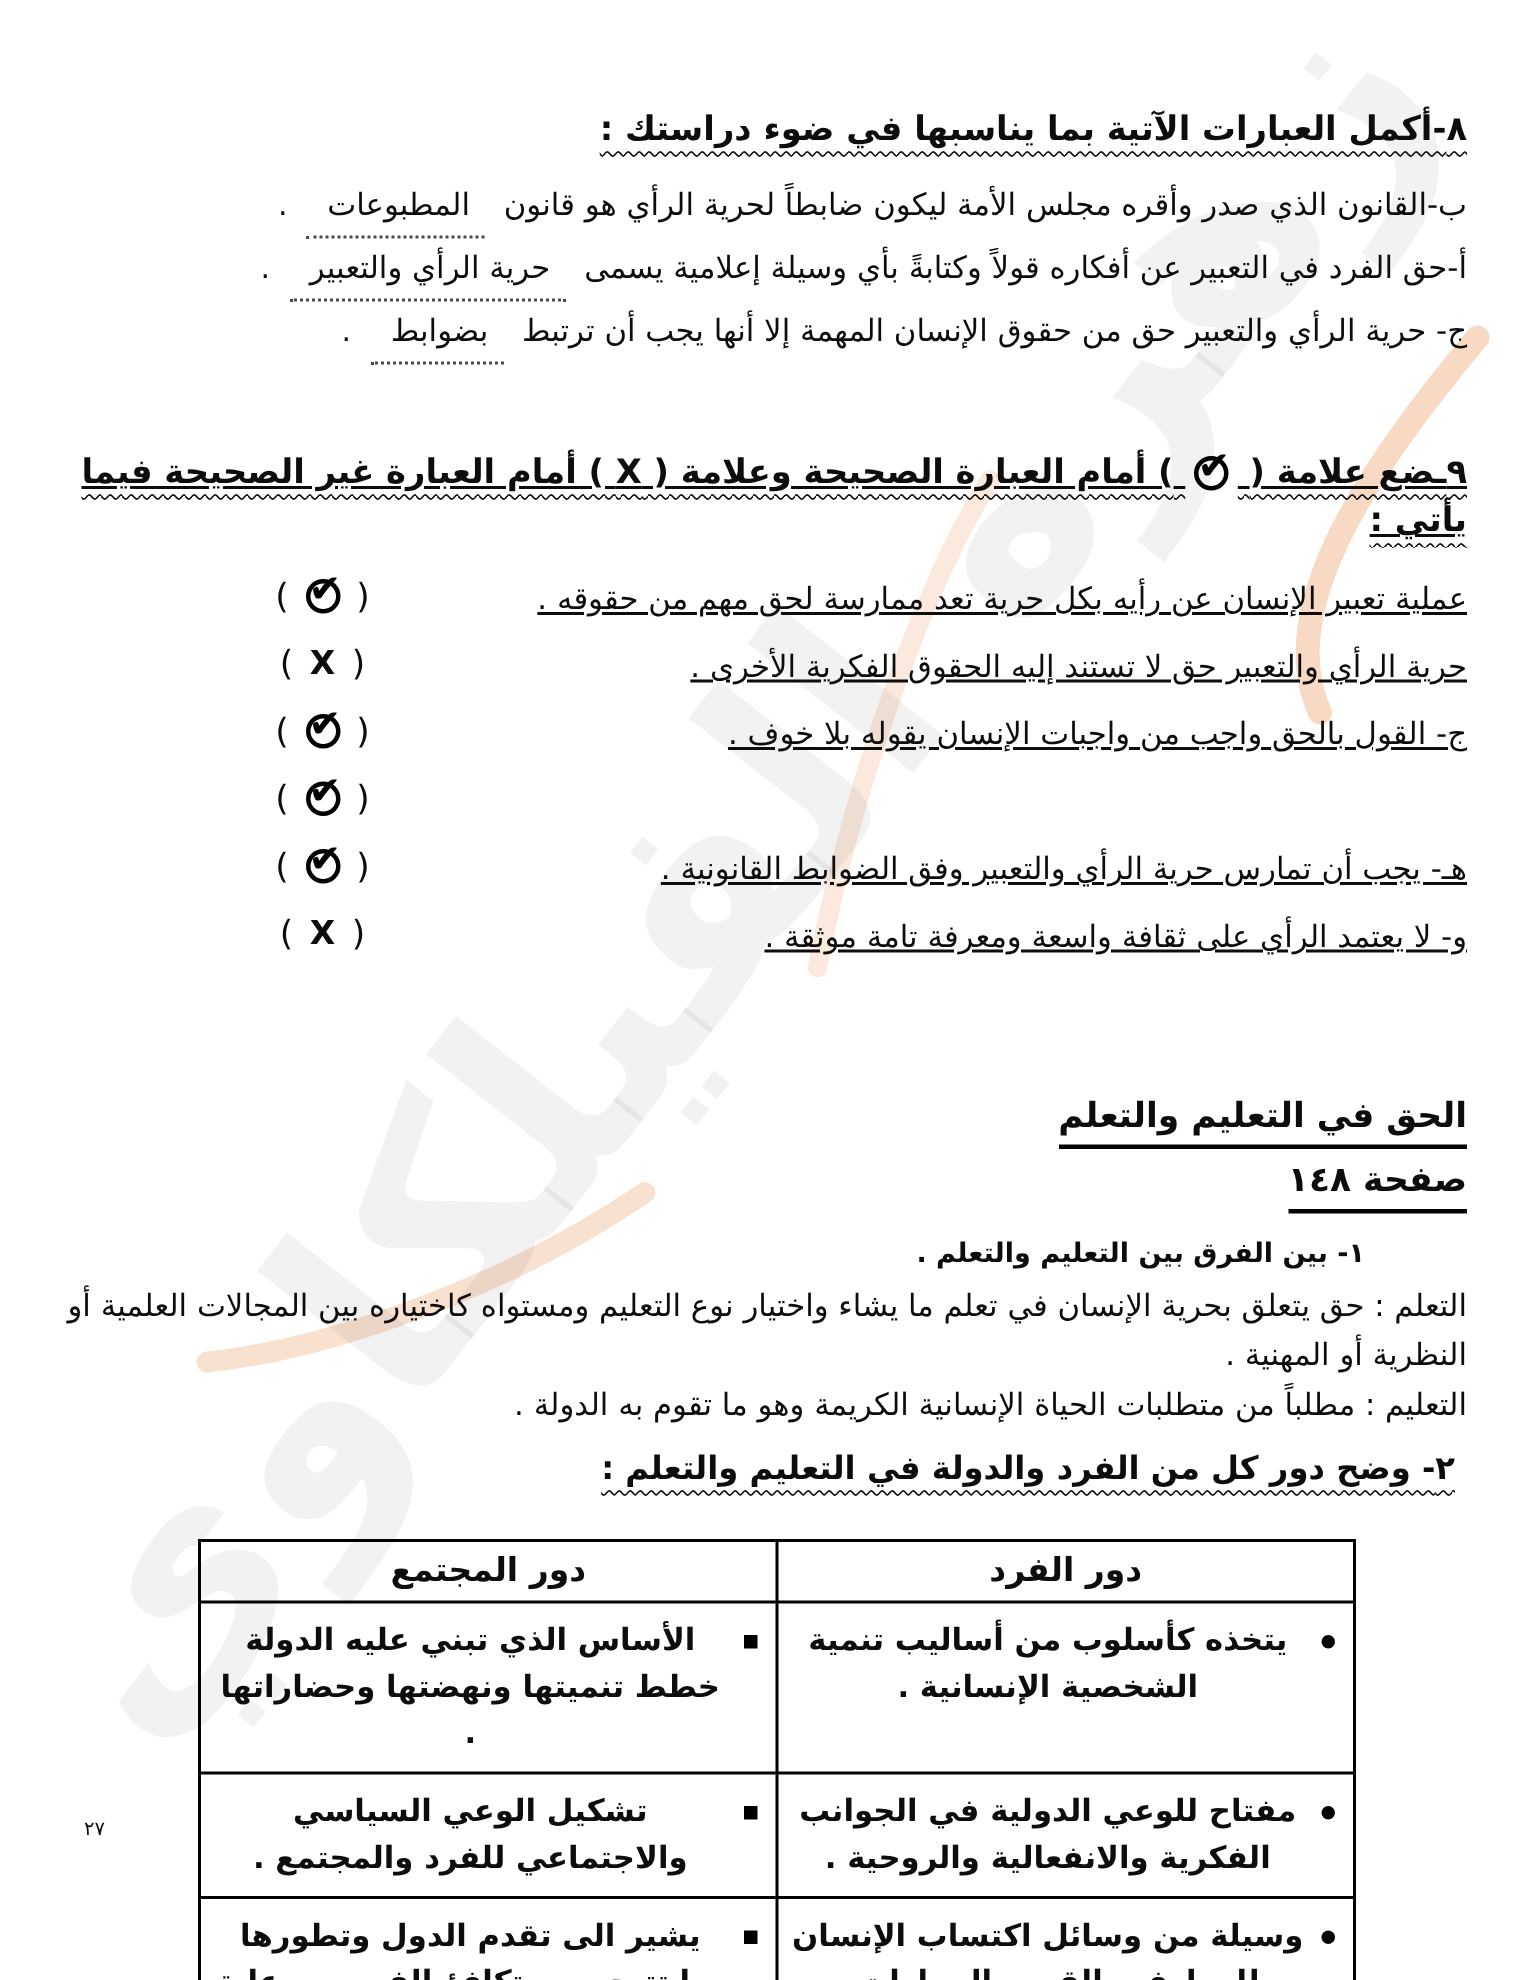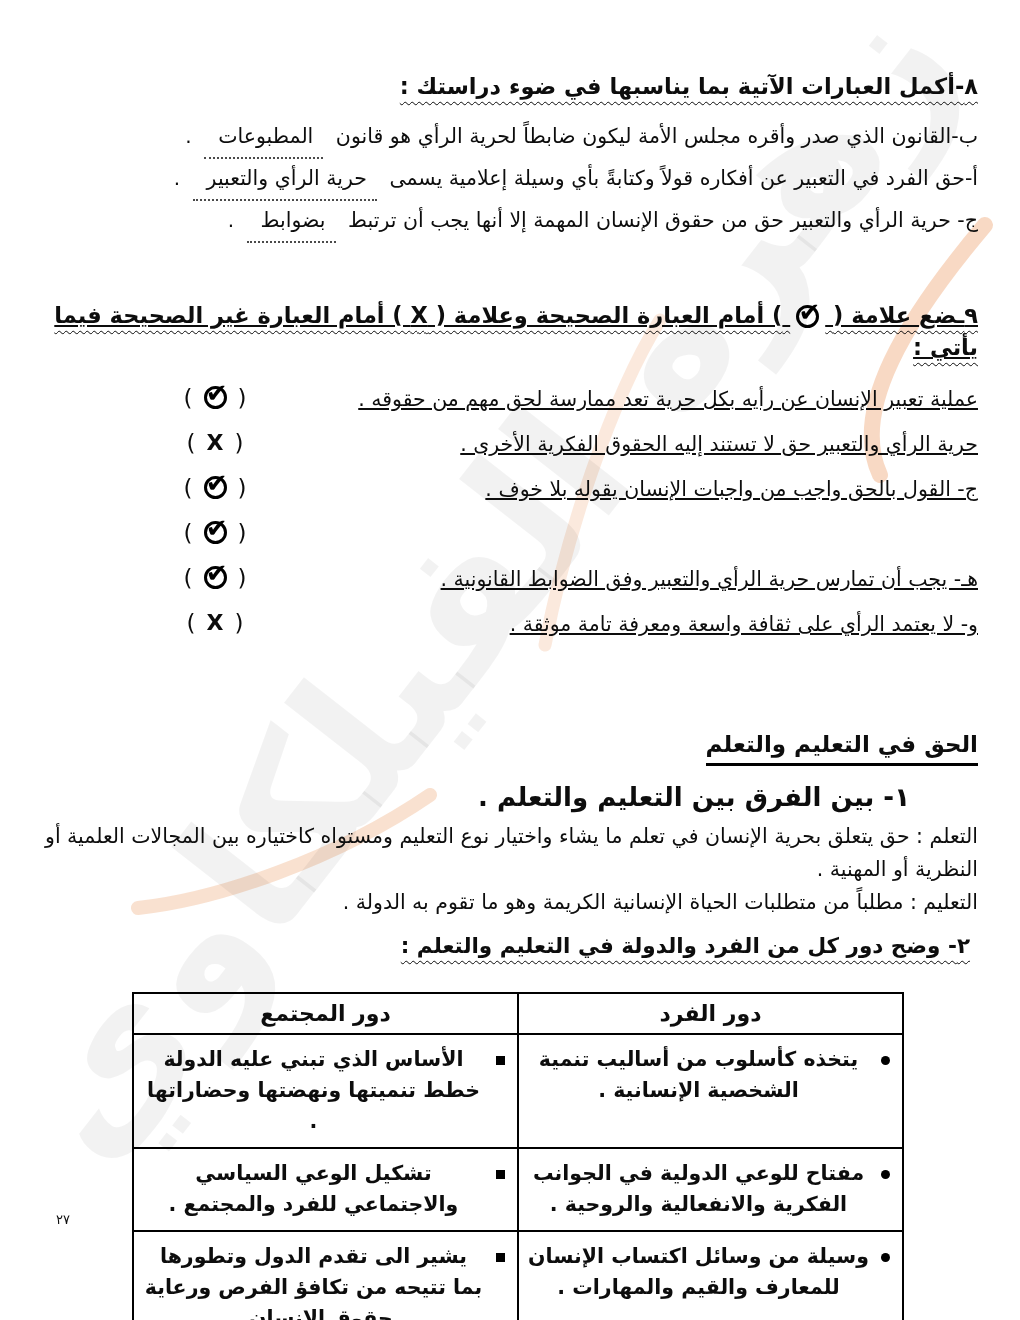--- a/index.html
+++ b/index.html
@@ -84,21 +84,21 @@
   .edu-title, .edu-pageref {
     display: inline-block;
     font-weight: 700;
     font-size: 23px;
     border-bottom: 3px solid #000;
     padding-bottom: 3px;
     line-height: 1.35;
   }
   .edu-pageref { margin-top: 6px; }
 
-  .q1-title { font-weight: 700; font-size: 26px; margin: 16px 68px 8px 0; }
+  .q1-title { font-weight: 700; font-size: 18px; margin: 16px 68px 8px 0; }
   .def-line { font-size: 20.5px; line-height: 33px; }
   .q2-title {
     font-weight: 700; font-size: 21.5px;
     margin: 14px 8px 0 0;
     text-decoration: underline;
     text-decoration-style: wavy;
     text-decoration-thickness: 1.2px;
     text-underline-offset: 7px;
   }
 
@@ -232,20 +232,21 @@
               <span class="paren">)</span>
             </span>
           </span>
       </div>
     </div>
   </div>
 
   <div class="edu">
     <div class="edu-head">
       <div><span class="edu-title">الحق في التعليم والتعلم</span></div>
+      <div><span class="edu-pageref">صفحة ١٤٨</span></div>
     </div>
 
     <div class="q1-title">١- بين الفرق بين التعليم والتعلم .</div>
     <div class="def-line">التعلم : حق يتعلق بحرية الإنسان في تعلم ما يشاء واختيار نوع التعليم ومستواه كاختياره بين المجالات العلمية أو النظرية أو المهنية .</div>
     <div class="def-line">التعليم :  مطلباً من متطلبات الحياة الإنسانية الكريمة وهو ما تقوم به الدولة .</div>
 
     <div class="q2-title">٢- وضح دور كل من الفرد والدولة في التعليم والتعلم :</div>
 
     <table class="roles">
       <thead>

